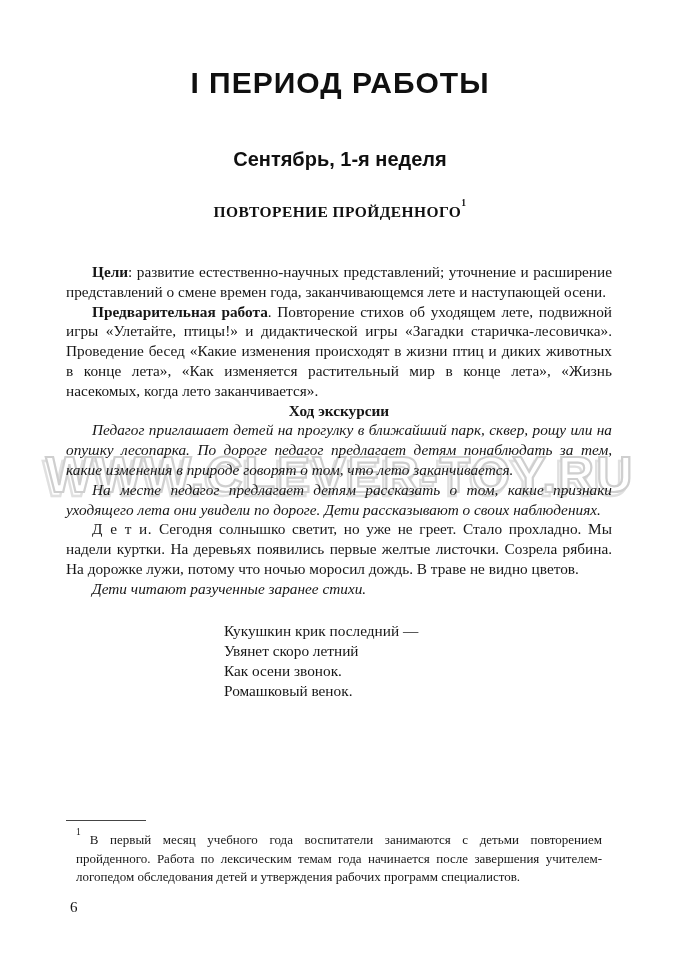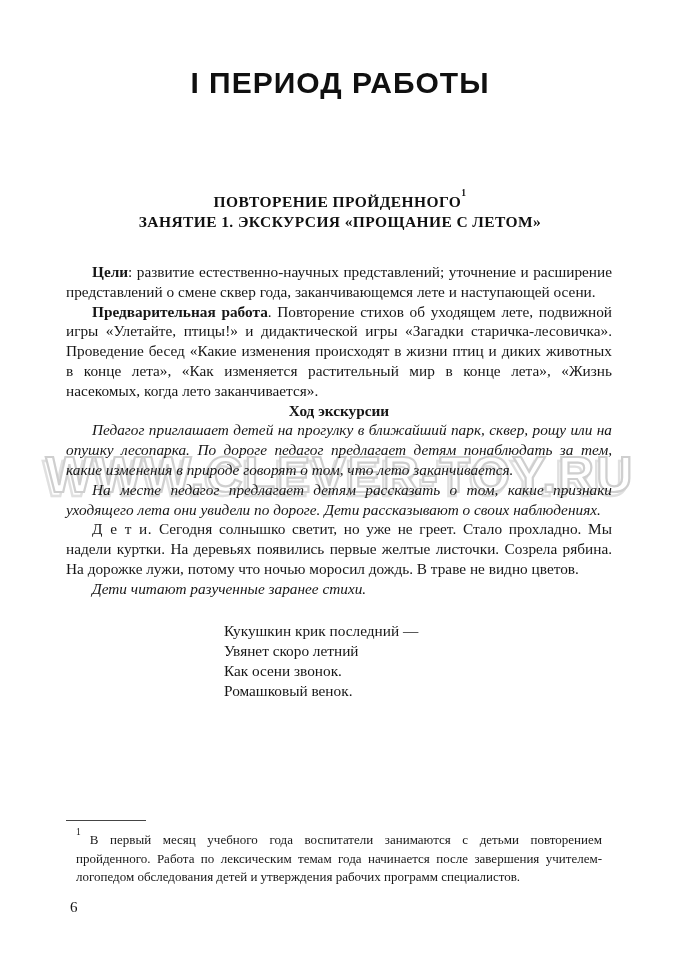--- a/index.html
+++ b/index.html
@@ -44,21 +44,21 @@
   }
   .h2 {
     left: 0; top: 148px; width: 680px;
     text-align: center;
     font-family: "Liberation Sans", sans-serif;
     font-weight: bold;
     font-size: 20px;
     color: #101010;
   }
   .h3 {
-    left: 0; top: 192px; width: 680px;
+    left: 0; top: 202px; width: 680px;
     text-align: center;
     font-weight: bold;
     font-size: 15.5px;
     line-height: 20px;
     letter-spacing: 0.4px;
     color: #101010;
   }
   .h3 sup, .fn sup {
     font-size: 9.5px;
     line-height: 0;
@@ -112,29 +112,29 @@
 
 <div class="page">
 
   <svg class="watermark" width="680" height="70" viewBox="0 0 680 70">
     <text class="wm-shadow" x="337" y="50" text-anchor="middle">WWW.CLEVER-TOY.RU</text>
     <text class="wm-main" x="340" y="46" text-anchor="middle">WWW.CLEVER-TOY.RU</text>
   </svg>
 
   <div class="layer h1">I ПЕРИОД РАБОТЫ</div>
 
+  <div class="layer h2">Сентябрь, 1-я неделя</div>
 
   <div class="layer h3">
     <div><span>ПОВТОРЕНИЕ ПРОЙДЕННОГО</span><sup>1</sup></div>
-    <div>ЗАНЯТИЕ 1. ЭКСКУРСИЯ «ПРОЩАНИЕ С ЛЕТОМ»</div>
   </div>
 
   <div class="layer body-col">
 
-    <p><b>Цели</b><span>: развитие естественно-научных представлений; уточнение и расширение представлений о смене сквер года, заканчивающемся лете и наступающей осени.</span></p>
+    <p><b>Цели</b><span>: развитие естественно-научных представлений; уточнение и расширение представлений о смене времен года, заканчивающемся лете и наступающей осени.</span></p>
 
     <p><b>Предварительная работа</b><span>. Повторение стихов об уходящем лете, подвижной игры «Улетайте, птицы!» и дидактической игры «Загадки старичка-лесовичка». Проведение бесед «Какие изменения происходят в жизни птиц и диких животных в конце лета», «Как изменяется растительный мир в конце лета», «Жизнь насекомых, когда лето заканчивается».</span></p>
 
     <p class="h4">Ход экскурсии</p>
 
     <p class="italic">Педагог приглашает детей на прогулку в ближайший парк, сквер, рощу или на опушку лесопарка. По дороге педагог предлагает детям понаблюдать за тем, какие изменения в природе говорят о том, что лето заканчивается.</p>
 
     <p class="italic">На месте педагог предлагает детям рассказать о том, какие признаки уходящего лета они увидели по дороге. Дети рассказывают о своих наблюдениях.</p>
 
     <p><span class="speaker">Д е т и.</span><span> Сегодня солнышко светит, но уже не греет. Стало прохладно. Мы надели куртки. На деревьях появились первые желтые листочки. Созрела рябина. На дорожке лужи, потому что ночью моросил дождь. В траве не видно цветов.</span></p>

